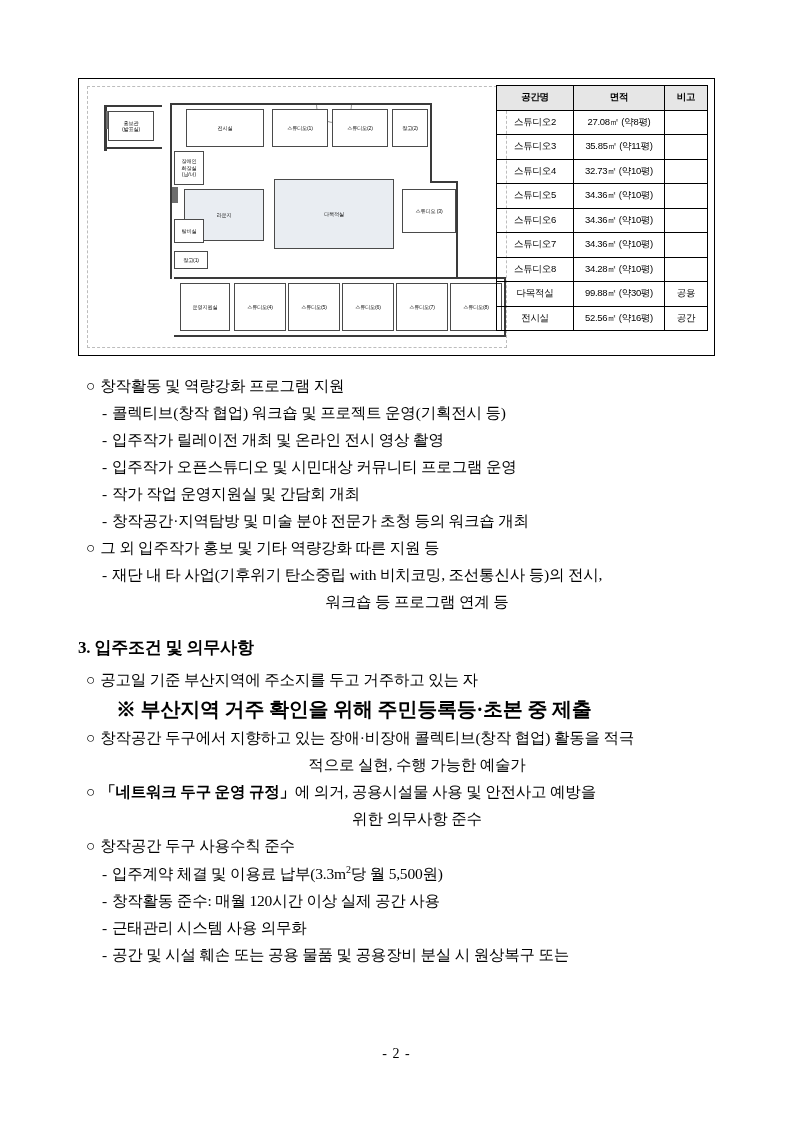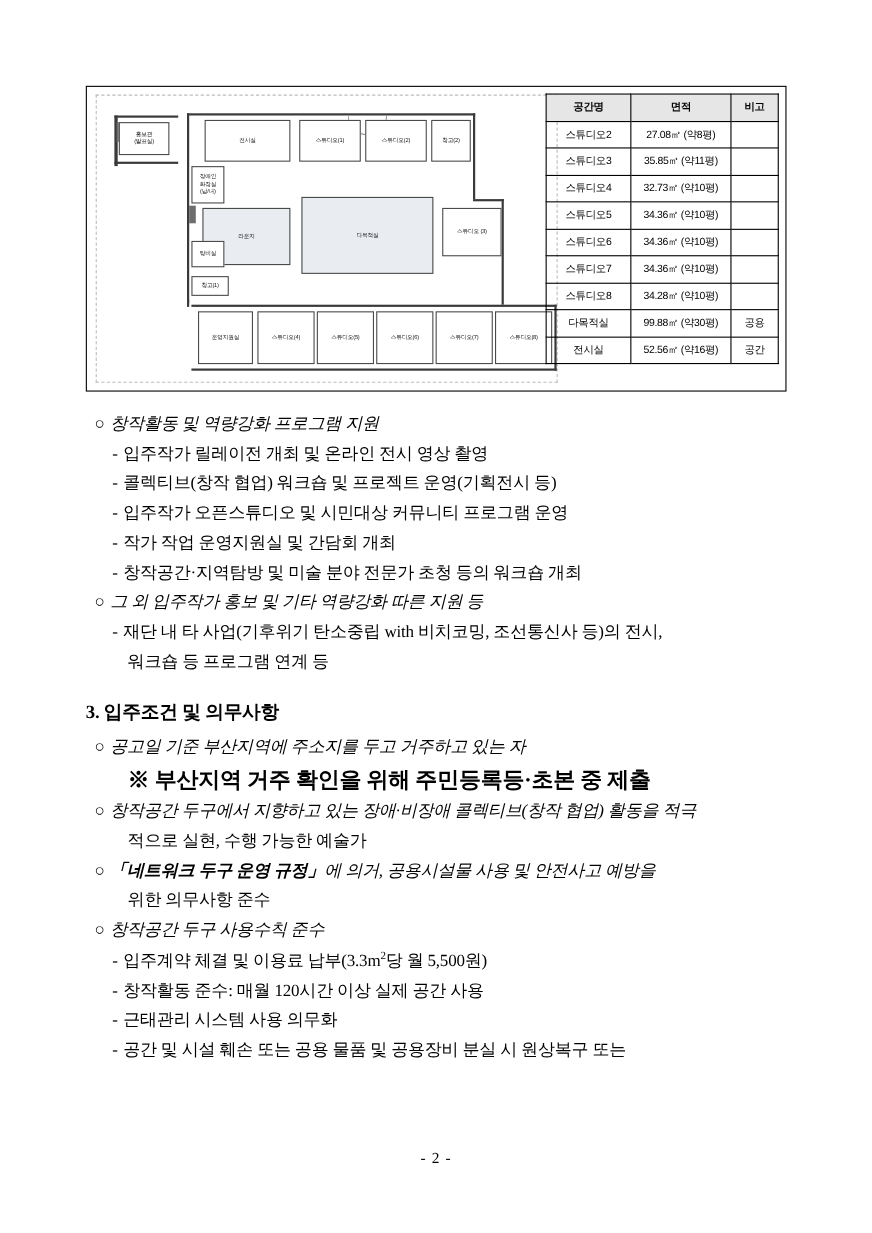--- a/index.html
+++ b/index.html
@@ -100,23 +100,23 @@
     top: 378px;
     width: 640px;
   }
   .line {
     font-size: 15.5px;
     line-height: 1.0;
     margin: 0 0 11.5px 0;
     white-space: nowrap;
     letter-spacing: -0.2px;
   }
-  .ind-circle { padding-left: 22px; text-indent: -14px; font-style: italic; }
+  .ind-circle { padding-left: 22px; text-indent: -14px; }
   .ind-dash   { padding-left: 38px; text-indent: -14px; }
-  .ind-cont   { padding-left: 38px; }
+  .ind-cont   { padding-left: 38px; text-align: center; }
   .ind-note   { padding-left: 38px; font-weight: bold; font-size: 20px; }
   .marker { margin-right: 5px; }
 
   .heading {
     font-size: 17px;
     font-weight: bold;
     margin: 0 0 13px 0;
     letter-spacing: -0.2px;
   }
   .gap-before { margin-top: 26px; }
@@ -234,22 +234,22 @@
             <td>52.56㎡ (약16평)</td>
             <td>공간</td>
           </tr>
         </tbody>
     </table>
   </div>
 
   <div class="content">
     <div id="section1">
         <div class="line ind-circle"><span class="marker">○</span><span>창작활동 및 역량강화 프로그램 지원</span></div>
+        <div class="line ind-dash"><span class="marker">-</span><span>콜렉티브(창작 협업) 워크숍 및 프로젝트 운영(기획전시 등)</span></div>
         <div class="line ind-dash"><span class="marker">-</span><span>입주작가 릴레이전 개최 및 온라인 전시 영상 촬영</span></div>
-        <div class="line ind-dash"><span class="marker">-</span><span>콜렉티브(창작 협업) 워크숍 및 프로젝트 운영(기획전시 등)</span></div>
         <div class="line ind-dash"><span class="marker">-</span><span>입주작가 오픈스튜디오 및 시민대상 커뮤니티 프로그램 운영</span></div>
         <div class="line ind-dash"><span class="marker">-</span><span>작가 작업 운영지원실 및 간담회 개최</span></div>
         <div class="line ind-dash"><span class="marker">-</span><span>창작공간·지역탐방 및 미술 분야 전문가 초청 등의 워크숍 개최</span></div>
         <div class="line ind-circle"><span class="marker">○</span><span>그 외 입주작가 홍보 및 기타 역량강화 따른 지원 등</span></div>
         <div class="line ind-dash"><span class="marker">-</span><span>재단 내 타 사업(기후위기 탄소중립 with 비치코밍, 조선통신사 등)의 전시,</span></div>
         <div class="line ind-cont"><span>워크숍 등 프로그램 연계 등</span></div>
       </div>
     <div class="heading gap-before">3. 입주조건 및 의무사항</div>
     <div id="section3">
         <div class="line ind-circle"><span class="marker">○</span><span>공고일 기준 부산지역에 주소지를 두고 거주하고 있는 자</span></div>

